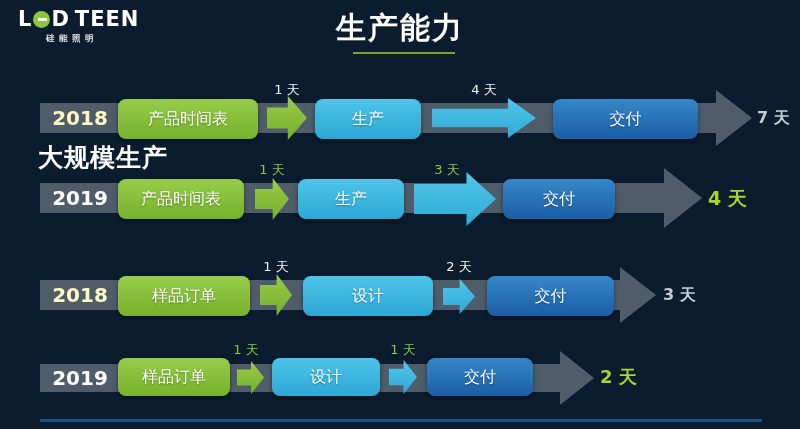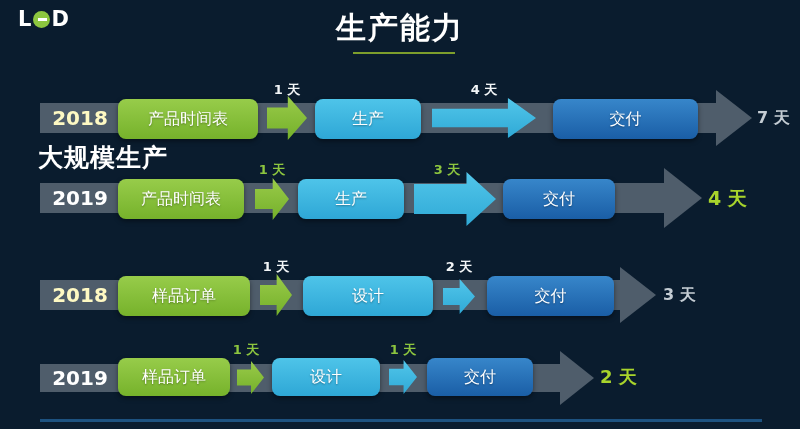--- a/index.html
+++ b/index.html
@@ -28,41 +28,43 @@
        box-shadow:0 2px 5px rgba(0,0,0,.45);text-shadow:0 1px 2px rgba(0,0,0,.35);}
   .box.green{background:linear-gradient(180deg,#97cc4a,#76b22b);font-family:Liberation Serif, serif;}
   .box.cyan{background:linear-gradient(180deg,#4ec4e9,#2ea7d6);}
   .box.blue{background:linear-gradient(180deg,#3786ca,#1a5ea6);}
   .barrow{display:block;}
   .barrow.green{background:linear-gradient(180deg,#9acb4a,#74b02a);}
   .barrow.cyan{background:linear-gradient(180deg,#52c6ea,#2fa9d6);}
   .arrow-sm{clip-path:polygon(0 26%,52% 26%,52% 0,100% 50%,52% 100%,52% 74%,0 74%);}
   .arrow-long{clip-path:polygon(0 27%,73% 27%,73% 0,100% 50%,73% 100%,73% 73%,0 73%);}
   .arrow-fat{clip-path:polygon(0 22%,64% 22%,64% 0,100% 50%,64% 100%,64% 78%,0 78%);}
-  .gap{font-size:13px;font-weight:bold;text-align:center;width:56px;}
+  .gap{font-size:13px;font-weight:normal;text-align:center;width:56px;}
   .gap.white{color:#f2f5f7;}
   .gap.green{color:#8dc63f;}
   .total{font-weight:bold;}
   .total.gray{color:#c4ccd3;font-size:16px;}
   .total.green{color:#a8d42c;font-size:19px;}
   .section-label{color:#fff;font-size:25px;font-weight:bold;letter-spacing:1px;}
   .bottom-line{left:40px;top:419px;width:722px;height:3px;background:#1d5280;}
 </style>
 </head>
 <body>
 
 <div class="slide">
 
   <div class="abs" style="left:18px;top:7px;">
     <div class="logo-main">
       <span>L</span>
         <span class="logo-circle"></span>
         <span>D</span>
         <span style="width:5px;"></span>
+        <span>TEEN</span>
     </div>
+    <div class="logo-sub">硅能照明</div>
   </div>
 
   <div class="abs title">生产能力</div>
   <div class="abs title-underline"></div>
 
   <div>
     <div class="abs shaft" style="left:40px;top:103px;width:676px;height:30px;"></div>
     <div class="abs head" style="left:716px;top:90px;border-width:28px 0 28px 36px;border-left-color:#4f5d6b;"></div>
     <div class="abs year white" style="left:44px;top:103px;width:72px;line-height:30px;">2018</div>
     <div class="abs box green" style="left:118px;top:99px;width:140px;height:40px;line-height:40px;">产品时间表</div>

